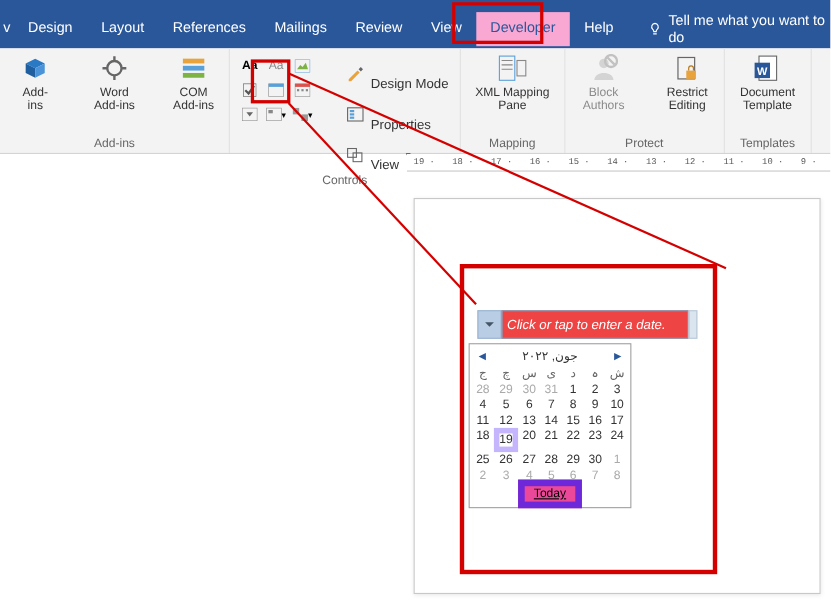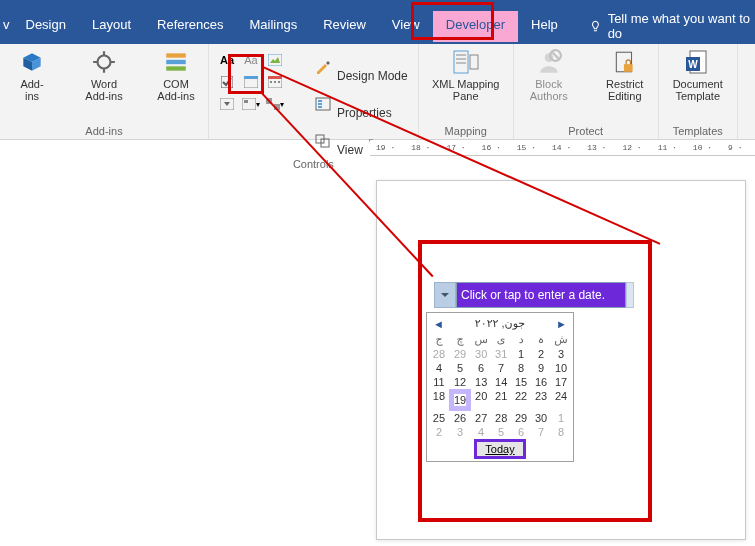--- a/index.html
+++ b/index.html
@@ -31,34 +31,34 @@
 
   .ruler { position:absolute; top:140px; left:370px; right:0; height:16px; background:#fff; border-bottom:1px solid #c8c8c8; font-size:8px; color:#555; display:flex; align-items:center; overflow:hidden; }
   .ruler span { position:relative; padding:0 6px;font-family:Liberation Mono, monospace; }
   .ruler span::after { content:""; }
 
   .page { position:absolute; top:180px; left:376px; width:370px; height:360px; background:#fff; border:1px solid #c8c8c8; box-shadow: 0 1px 4px rgba(0,0,0,.1); }
 
   .datepicker-wrap { position:absolute; top:282px; left:434px; width:200px; }
   .dp-field { display:flex; height:26px; }
   .dp-dropbtn { width:22px; background:#b9cde5; border:1px solid #9bb3cf; display:flex; align-items:center; justify-content:center; cursor:pointer; }
-  .dp-input { flex:1; background:#6d28d9; border:1px solid #879fb8; color:#fff; font-size:12px; display:flex; align-items:center; padding:0 4px; }
+  .dp-input { flex:1; background:#ef4444; border:1px solid #879fb8; color:#fff; font-size:12px; display:flex; align-items:center; padding:0 4px;font-style:italic; }
   .dp-handle { width:8px; background:#dbe5ef; border:1px solid #b8c8d8; }
 
   .calendar { margin-top:4px; background:#fff; border:1px solid #a0a0a0; width:148px; font-size:11px; padding:2px 2px 6px 2px; margin-left:-8px; }
   .cal-head { display:flex; align-items:center; justify-content:space-between; padding:2px 4px; color:#2a579a; }
   .cal-arrow { color:#2a579a; cursor:pointer; font-size:11px; }
   .cal-title { font-size:11px; color:#333; }
   .cal-grid { display:grid; grid-template-columns: repeat(7, 1fr); text-align:center; }
   .cal-grid .hd { color:#666; font-size:11px; padding:1px 0; }
   .cal-grid .d { color:#333; padding:1px 0; cursor:pointer; }
   .cal-grid .d.muted { color:#aaa; }
   .cal-grid .d.sel { border:5px solid #c4b5fd; padding:0; }
   .cal-today { text-align:center; margin-top:4px; }
-  .cal-today span { border:3px solid #6d28d9; background:#e5e5e5; padding:1px 8px; font-size:11px; cursor:pointer; text-decoration:underline; }
+  .cal-today span { border:6px solid #6d28d9; background:#ec4899; padding:1px 8px; font-size:11px; cursor:pointer; text-decoration:underline; }
 
   .hl-tab { position:absolute; top:2px; left:411px; width:83px; height:38px; border:3px solid #d40000; pointer-events:none; z-index:50; }
   .hl-ctrl { position:absolute; top:54px; left:228px; width:36px; height:40px; border:3px solid #d40000; pointer-events:none; z-index:50; }
   .hl-big { position:absolute; top:240px; left:418px; width:234px; height:282px; border:4px solid #d40000; pointer-events:none; z-index:50; }
   .lineA { position:absolute; border-top:2px solid #d40000; z-index:49; transform-origin:0 0; }
   .lineB { position:absolute; border-top:2px solid #d40000; z-index:49; transform-origin:0 0; }
 
   svg { display:block; }
 </style>
 </head>

